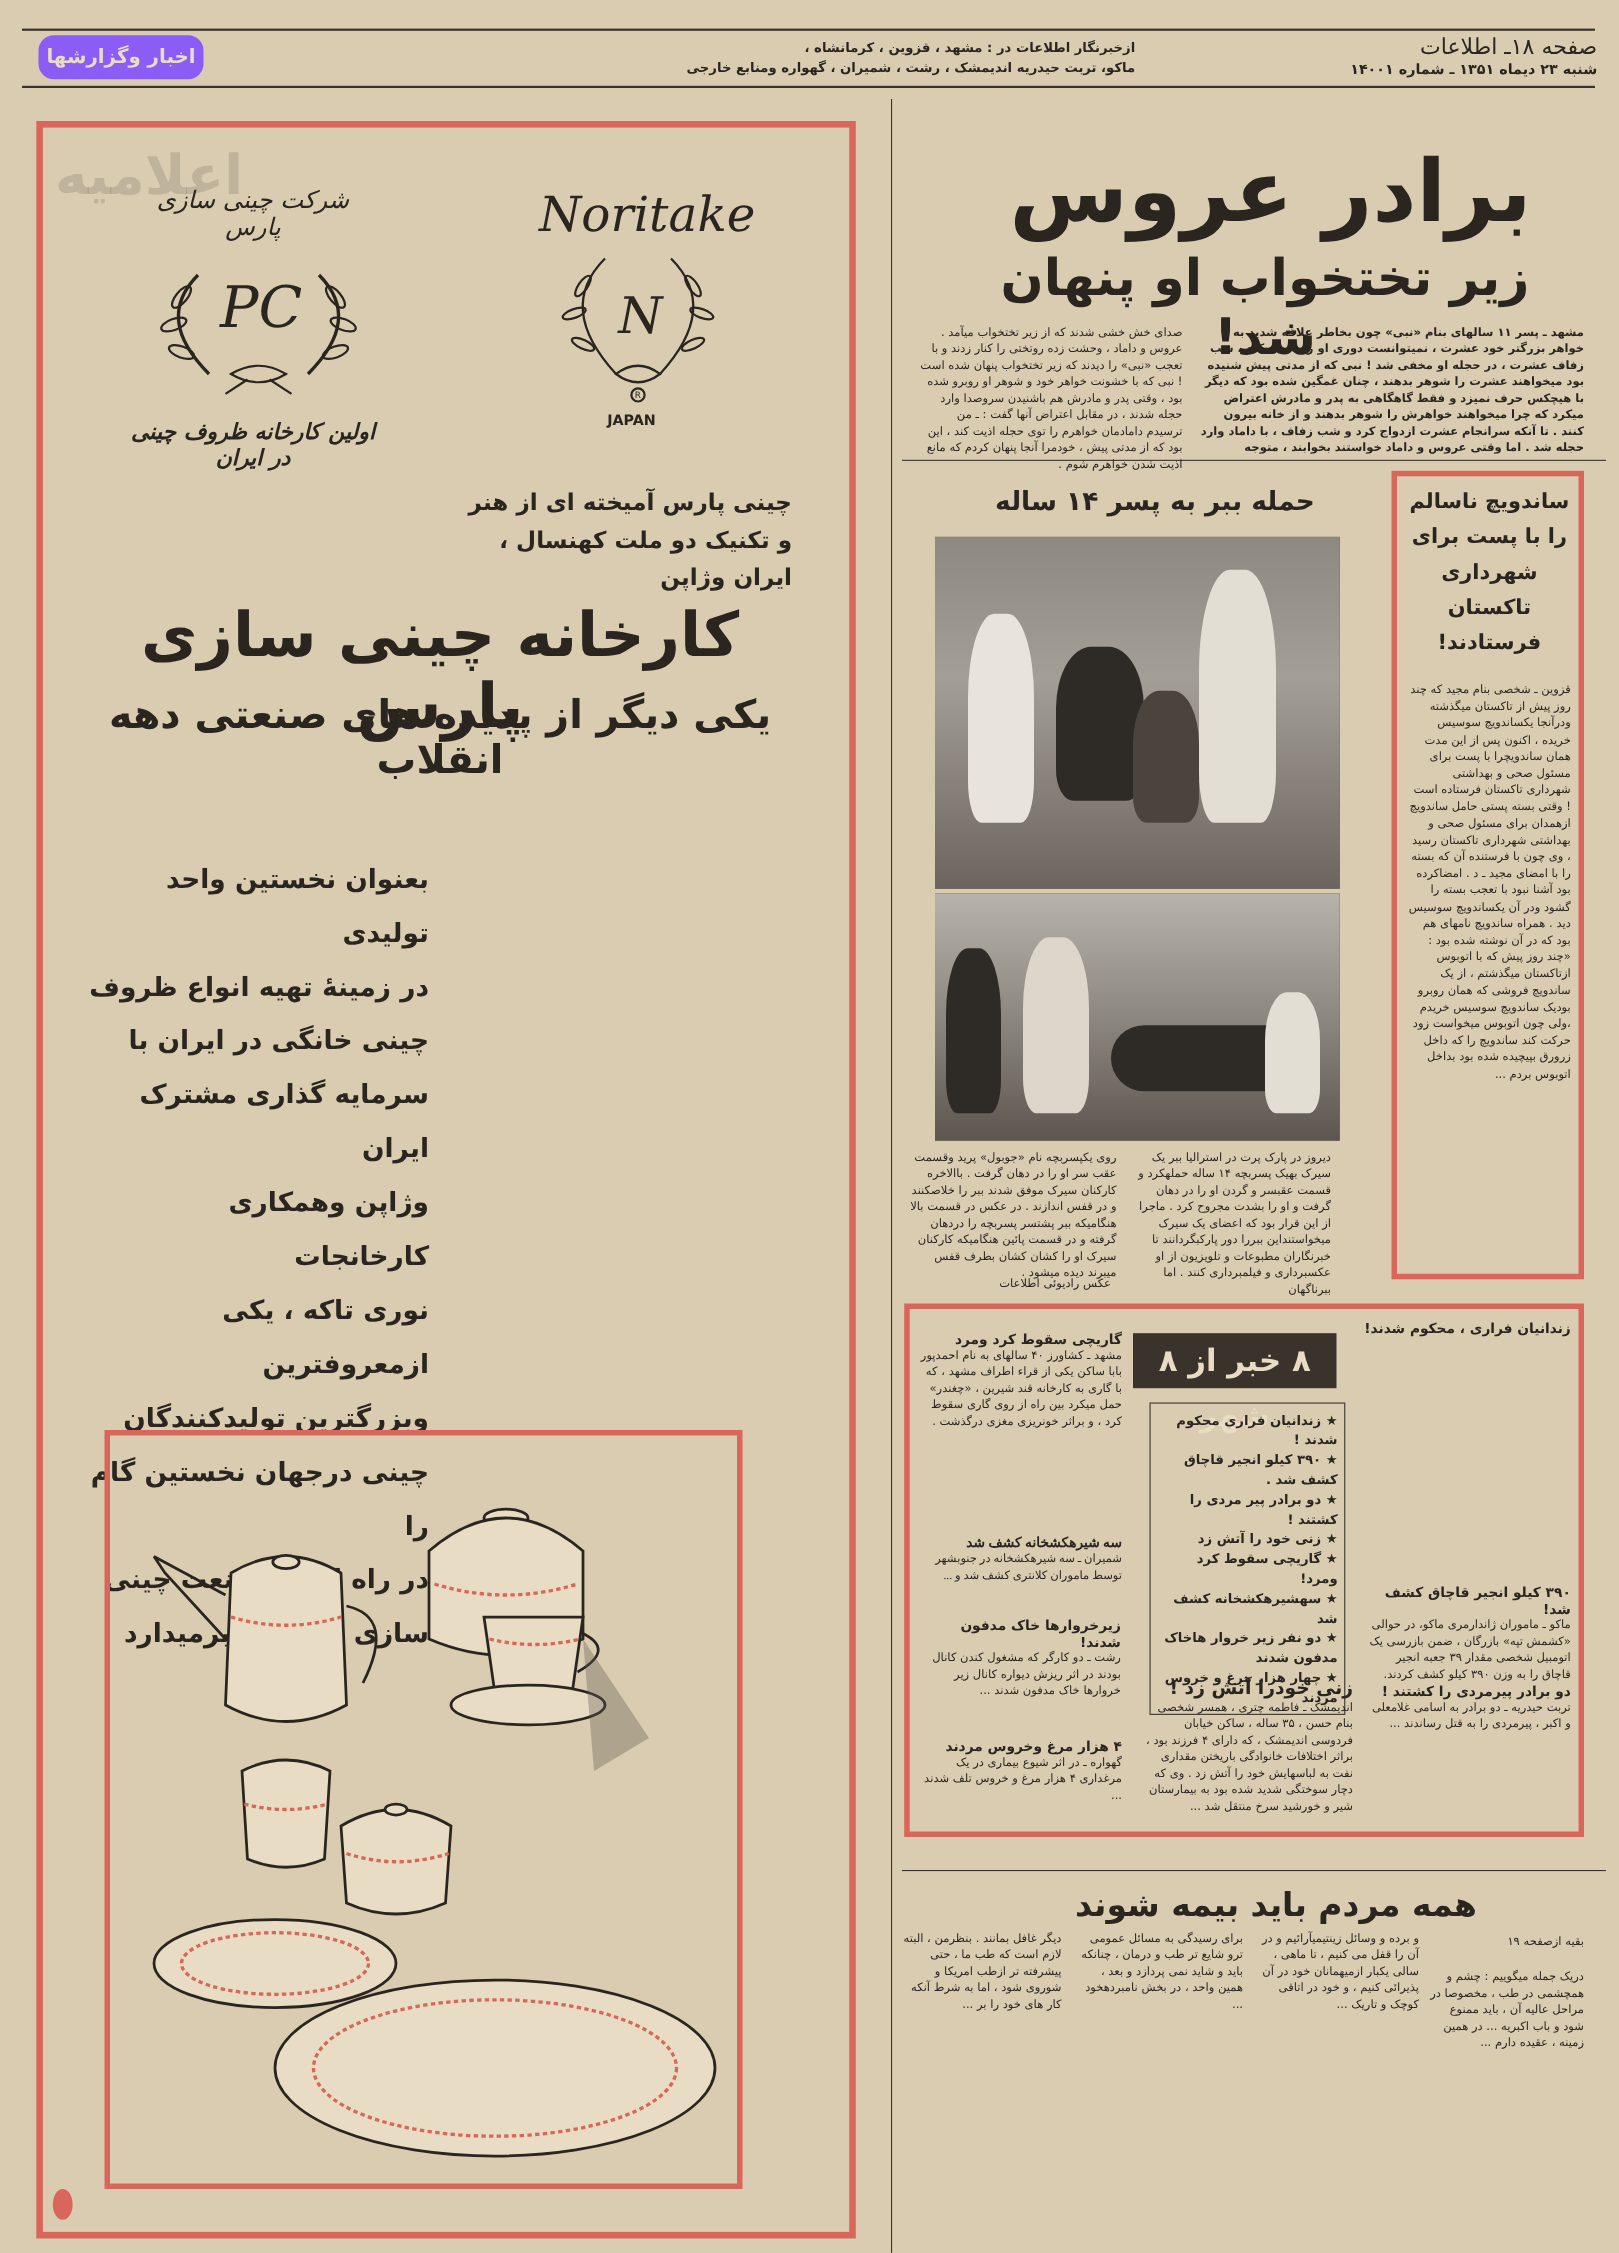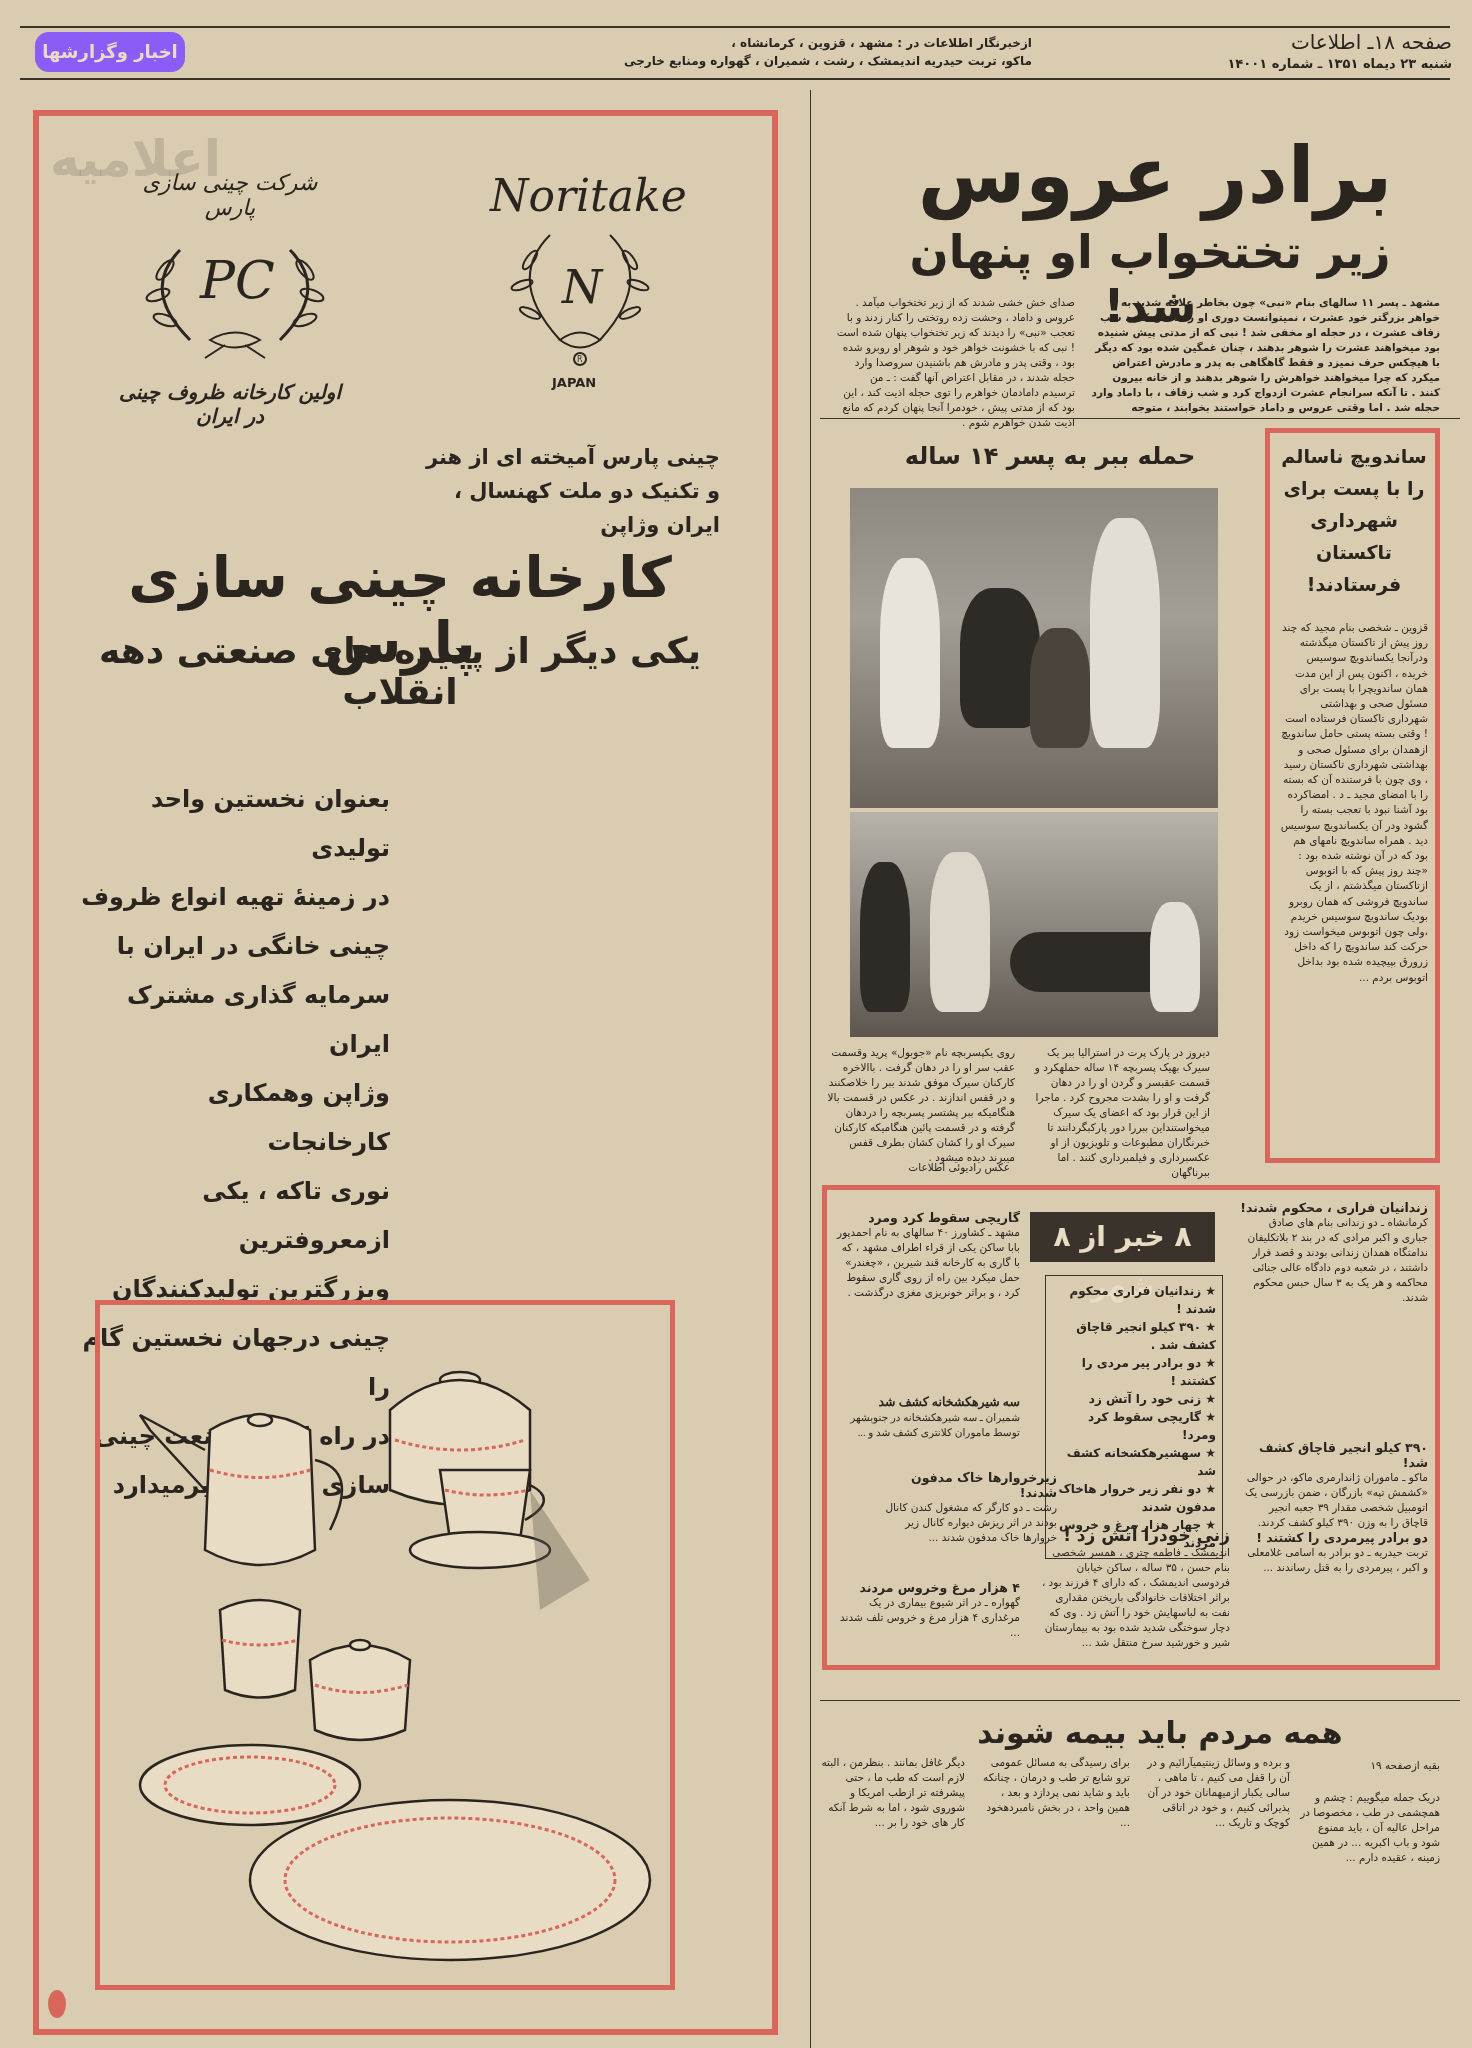--- a/index.html
+++ b/index.html
@@ -185,40 +185,39 @@
   <div class="star">دو برادر پیر مردی را کشتند !</div>
   <div class="star">زنی خود را آتش زد</div>
   <div class="star">گاریچی سقوط کرد ومرد!</div>
   <div class="star">سهشیرهکشخانه کشف شد</div>
   <div class="star">دو نفر زیر خروار هاخاک مدفون شدند</div>
   <div class="star">چهار هزار مرغ و خروس مردند</div>
 </div>
 
 <div class="abs rtl" style="left:1240px;top:1200px;width:188px;">
   <div class="bold" style="font-size:12.5px;">زندانیان فراری ، محکوم شدند!</div>
-  <div class="tiny">کرمانشاه ـ دو زندانی بنام های صادق جباری و اکبر مرادی که در بند ۲ بلاتکلیفان ندامتگاه همدان زندانی بودند و قصد فرار داشتند ، در شعبه دوم دادگاه عالی جنائی محاکمه و هر یک به ۳ سال حبس محکوم شدند.</div>
 </div>
 <div class="abs rtl" style="left:1240px;top:1420px;width:188px;margin-top:20px;">
   <div class="bold" style="font-size:12.5px;">۳۹۰ کیلو انجیر قاچاق کشف شد!</div>
   <div class="tiny">ماکو ـ ماموران ژاندارمری ماکو، در حوالی «کشمش تپه» بازرگان ، ضمن بازرسی یک اتومبیل شخصی مقدار ۳۹ جعبه انجیر قاچاق را به وزن ۳۹۰ کیلو کشف کردند.</div>
 </div>
 <div class="abs rtl" style="left:1240px;top:1530px;width:188px;">
   <div class="bold" style="font-size:12.5px;">دو برادر پیرمردی را کشتند !</div>
   <div class="tiny">تربت حیدریه ـ دو برادر به اسامی غلامعلی و اکبر ، پیرمردی را به قتل رساندند ...</div>
 </div>
 
 <div class="abs rtl" style="left:835px;top:1210px;width:185px;">
   <div class="bold" style="font-size:12.5px;">گاریچی سقوط کرد ومرد</div>
   <div class="tiny">مشهد ـ کشاورز ۴۰ سالهای به نام احمدپور بابا ساکن یکی از قراء اطراف مشهد ، که با گاری به کارخانه قند شیرین ، «چغندر» حمل میکرد بین راه از روی گاری سقوط کرد ، و براثر خونریزی مغزی درگذشت .</div>
 </div>
 <div class="abs rtl" style="left:835px;top:1394px;width:185px;font-family:Liberation Serif, serif;">
   <div class="bold" style="font-size:12.5px;">سه شیرهکشخانه کشف شد</div>
   <div class="tiny">شمیران ـ سه شیرهکشخانه در جنوبشهر توسط ماموران کلانتری کشف شد و ...</div>
 </div>
-<div class="abs rtl" style="left:872px;top:1470px;width:185px;">
+<div class="abs rtl" style="left:834px;top:1470px;width:185px;">
   <div class="bold" style="font-size:12.5px;">زیرخروارها خاک مدفون شدند!</div>
   <div class="tiny">رشت ـ دو کارگر که مشغول کندن کانال بودند در اثر ریزش دیواره کانال زیر خروارها خاک مدفون شدند ...</div>
 </div>
 <div class="abs rtl" style="left:1040px;top:1525px;width:190px;">
   <div class="bold" style="font-size:17px;">زنی خودرا آتش زد !</div>
   <div class="tiny">اندیمشک ـ فاطمه چتری ، همسر شخصی بنام حسن ، ۳۵ ساله ، ساکن خیابان فردوسی اندیمشک ، که دارای ۴ فرزند بود ، براثر اختلافات خانوادگی باریختن مقداری نفت به لباسهایش خود را آتش زد . وی که دچار سوختگی شدید شده بود به بیمارستان شیر و خورشید سرخ منتقل شد ...</div>
 </div>
 <div class="abs rtl" style="left:835px;top:1580px;width:185px;">
   <div class="bold" style="font-size:12.5px;">۴ هزار مرغ وخروس مردند</div>
   <div class="tiny">گهواره ـ در اثر شیوع بیماری در یک مرغداری ۴ هزار مرغ و خروس تلف شدند ...</div>

